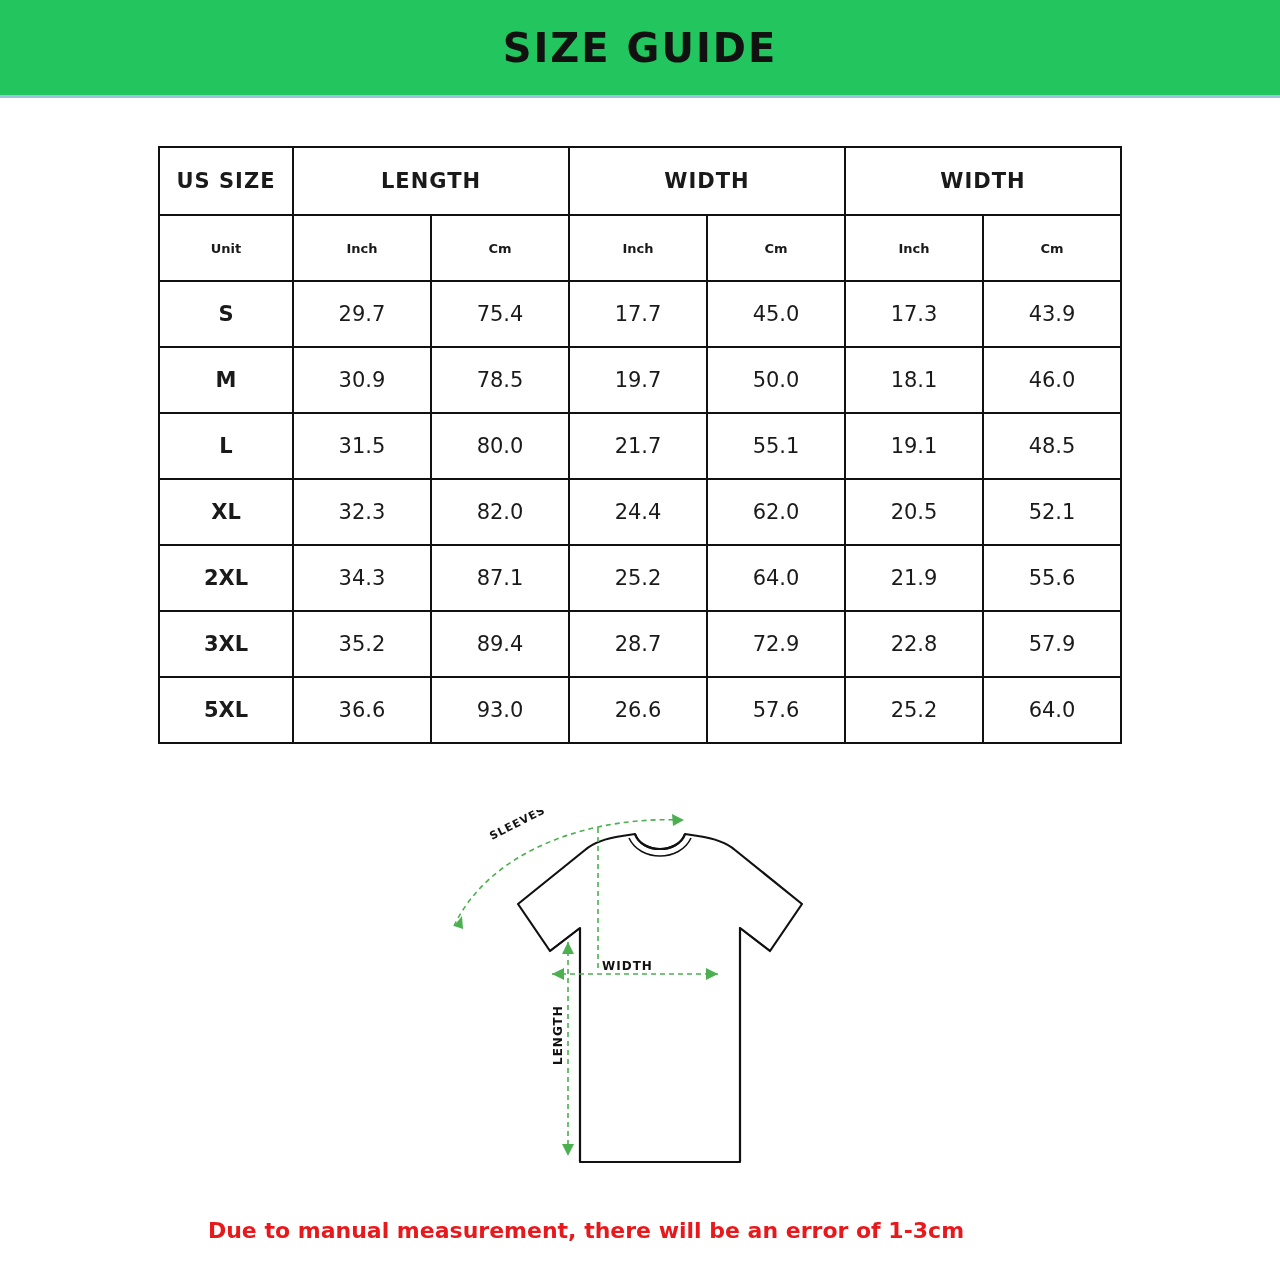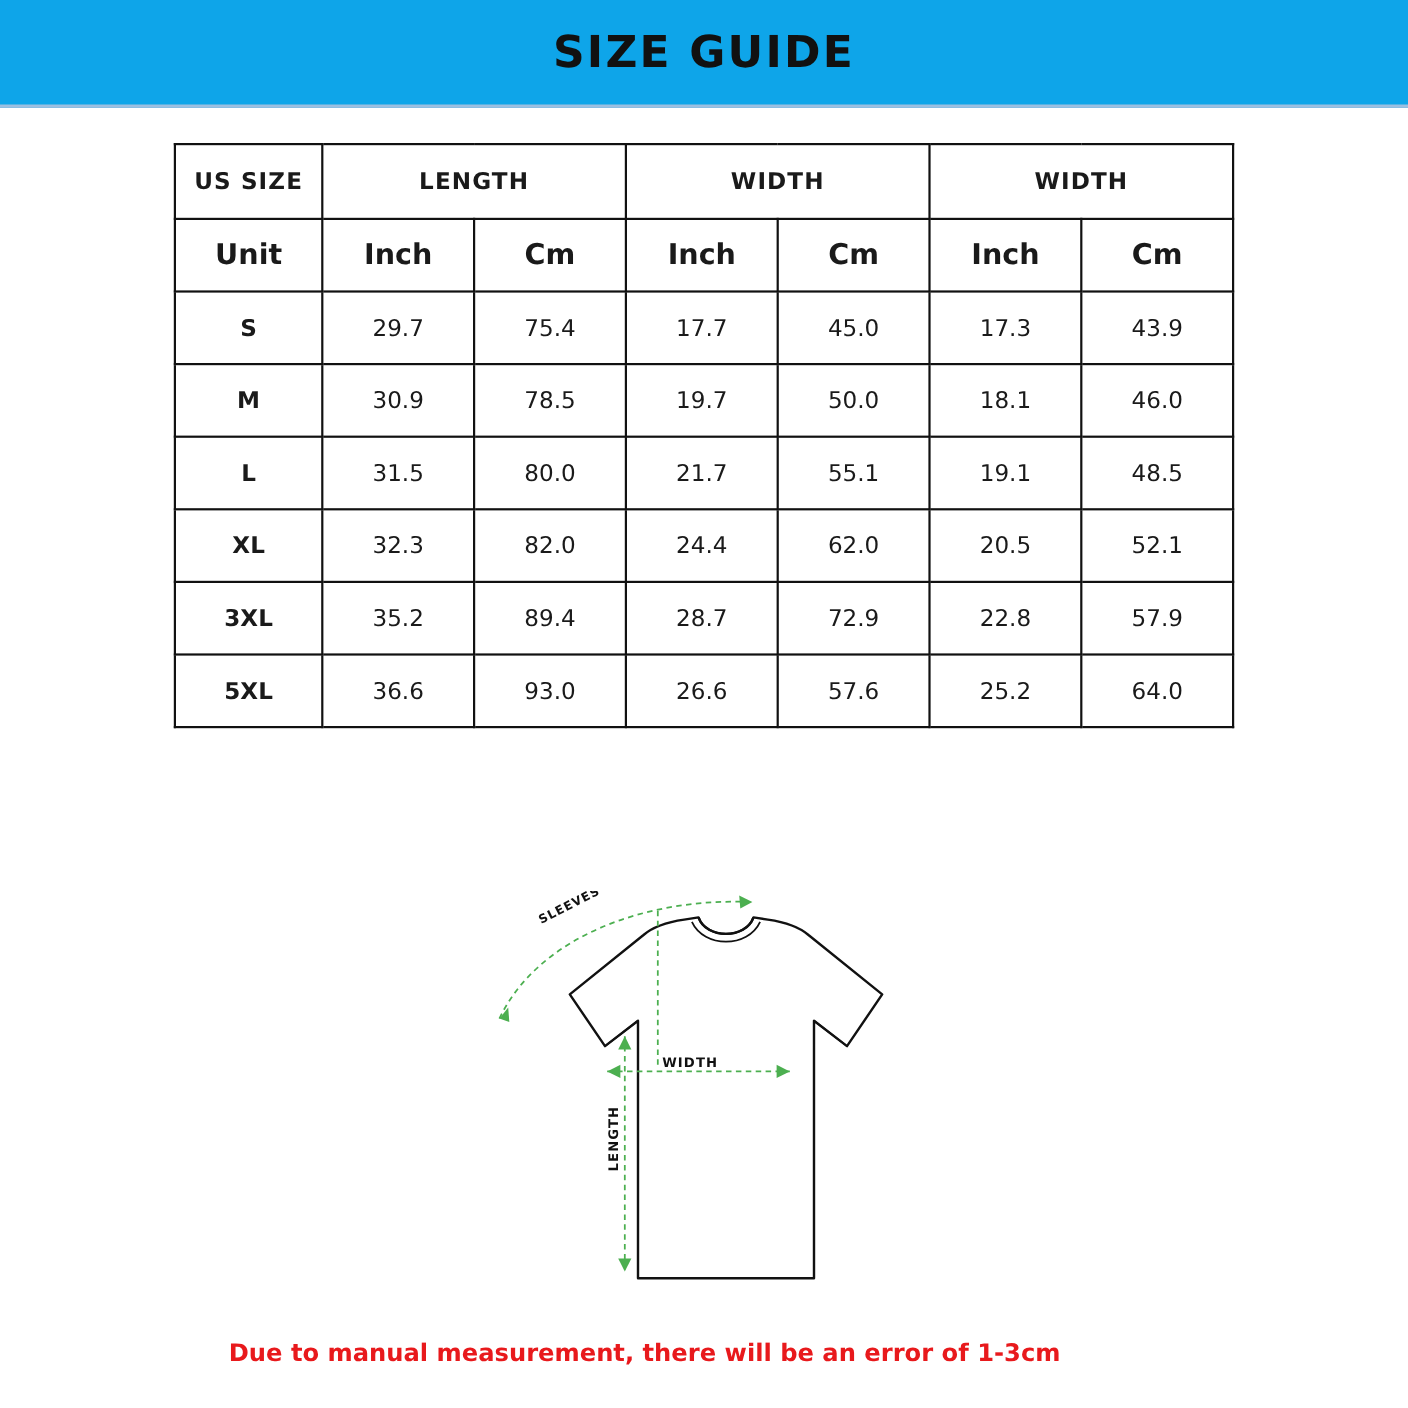--- a/index.html
+++ b/index.html
@@ -14,38 +14,38 @@
     width: 1280px; height: 1280px;
     background: #ffffff;
     overflow: hidden;
   }
 
   
   .header {
     position: absolute;
     left: 0; top: 0;
     width: 1280px; height: 98px;
-    background: #0ea5e9;
+    background: #22c55e;
     display: flex;
     align-items: center;
     justify-content: center;
     border-bottom: 3px solid #9dbfe0;
   }
   .header-title {
     font-size: 40px;
     font-weight: bold;
     letter-spacing: 2px;
     color: #111111;
     font-family: "DejaVu Sans", sans-serif;
   }
 
   
   .table-wrap {
     position: absolute;
-    left: 158px; top: 130px;
+    left: 158px; top: 146px;
     width: 964px;
   }
   table.size-table {
     border-collapse: collapse;
     width: 964px;
     table-layout: fixed;
   }
   table.size-table td, table.size-table th {
     border: 2px solid #111111;
     text-align: center;
@@ -55,21 +55,21 @@
     font-family: "DejaVu Sans", sans-serif;
   }
   .grp-head th {
     height: 68px;
     font-size: 21px;
     font-weight: bold;
     letter-spacing: 1px;
   }
   .unit-row td {
     height: 66px;
-    font-size: 26px;
+    font-size: 13px;
     font-weight: bold;
     border-radius: 12px;
   }
   .data-row td {
     height: 66px;
     font-size: 21px;
   }
   .data-row td.size-cell {
     font-weight: bold;
     font-size: 21px;
@@ -163,20 +163,29 @@
           <td>48.5</td>
         </tr>
         <tr class="data-row">
           <td class="size-cell">XL</td>
           <td>32.3</td>
           <td>82.0</td>
           <td>24.4</td>
           <td>62.0</td>
           <td>20.5</td>
           <td>52.1</td>
+        </tr>
+        <tr class="data-row">
+          <td class="size-cell">2XL</td>
+          <td>34.3</td>
+          <td>87.1</td>
+          <td>25.2</td>
+          <td>64.0</td>
+          <td>21.9</td>
+          <td>55.6</td>
         </tr>
         <tr class="data-row">
           <td class="size-cell">3XL</td>
           <td>35.2</td>
           <td>89.4</td>
           <td>28.7</td>
           <td>72.9</td>
           <td>22.8</td>
           <td>57.9</td>
         </tr>

